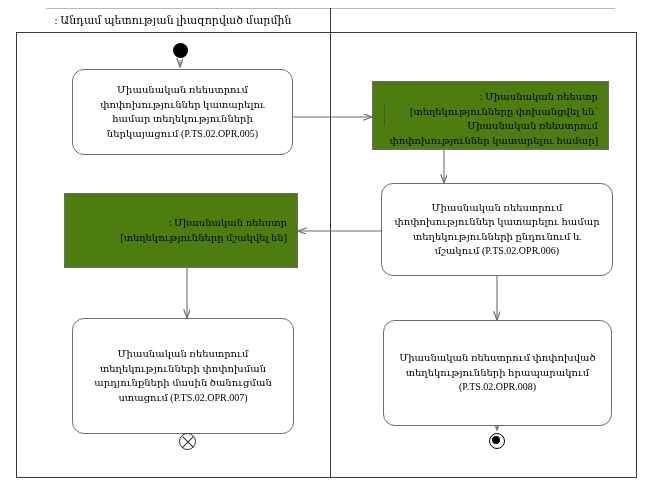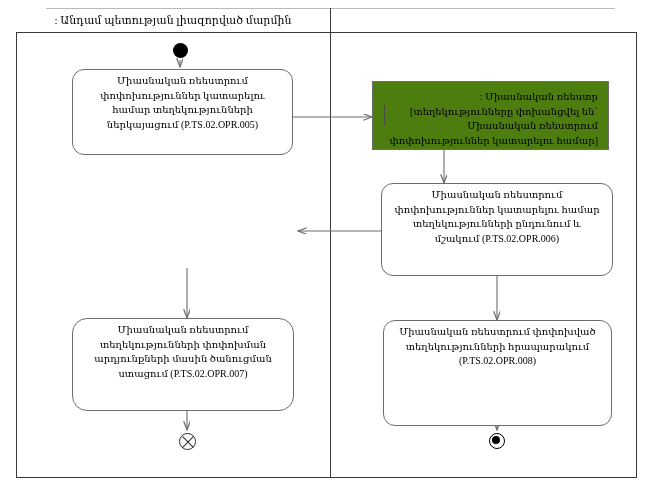--- a/index.html
+++ b/index.html
@@ -58,21 +58,21 @@
   .lane-title.right { left: 330px; width: 307px; }
 
   
   .action {
     position: absolute;
     box-sizing: border-box;
     border: 1px solid #6d6d6d;
     border-radius: 12px;
     background: #ffffff;
     display: flex;
-    align-items: flex-start;
+    align-items: center;
     justify-content: center;
     text-align: center;
     font-size: 10px;
     line-height: 14.5px;
     padding: 4px 8px;
   }
   .object-node {
     position: absolute;
     box-sizing: border-box;
     border: 1px solid #6d6d6d;
@@ -204,22 +204,25 @@
 
   <div class="object-node" style="left:372px; top:81px; width:237px; height:69px;">
     <span class="on-text">: Միասնական ռեեստր [տեղեկությունները փոխանցվել են՝ Միասնական ռեեստրում փոփոխություններ կատարելու համար]</span>
   </div>
   <div class="pin-bar" style="left:384px; top:105px; height:20px;"></div>
 
   <div class="action" style="left:381px; top:183px; width:232px; height:93px;">
     <span>Միասնական ռեեստրում փոփոխություններ կատարելու համար տեղեկությունների ընդունում և մշակում (P.TS.02.OPR.006)</span>
   </div>
 
-
-  <div class="action" style="left:72px; top:318px; width:222px; height:93px;border-radius:15px;">
+  <div class="object-node" style="left:64px; top:193px; width:234px; height:75px; align-items:center;">
+    <span class="on-text">: Միասնական ռեեստր [տեղեկությունները մշակվել են]</span>
+  </div>
+
+  <div class="action" style="left:72px; top:318px; width:222px; height:116px;">
     <span>Միասնական ռեեստրում տեղեկությունների փոփոխման արդյունքների մասին ծանուցման ստացում (P.TS.02.OPR.007)</span>
   </div>
 
   <div class="action" style="left:383px; top:320px; width:229px; height:106px;">
     <span>Միասնական ռեեստրում փոփոխված տեղեկությունների հրապարակում (P.TS.02.OPR.008)</span>
   </div>
 
   <div class="flow-final-node" style="left:179px; top:433px;">
     <span class="x1"></span>
     <span class="x2"></span>

